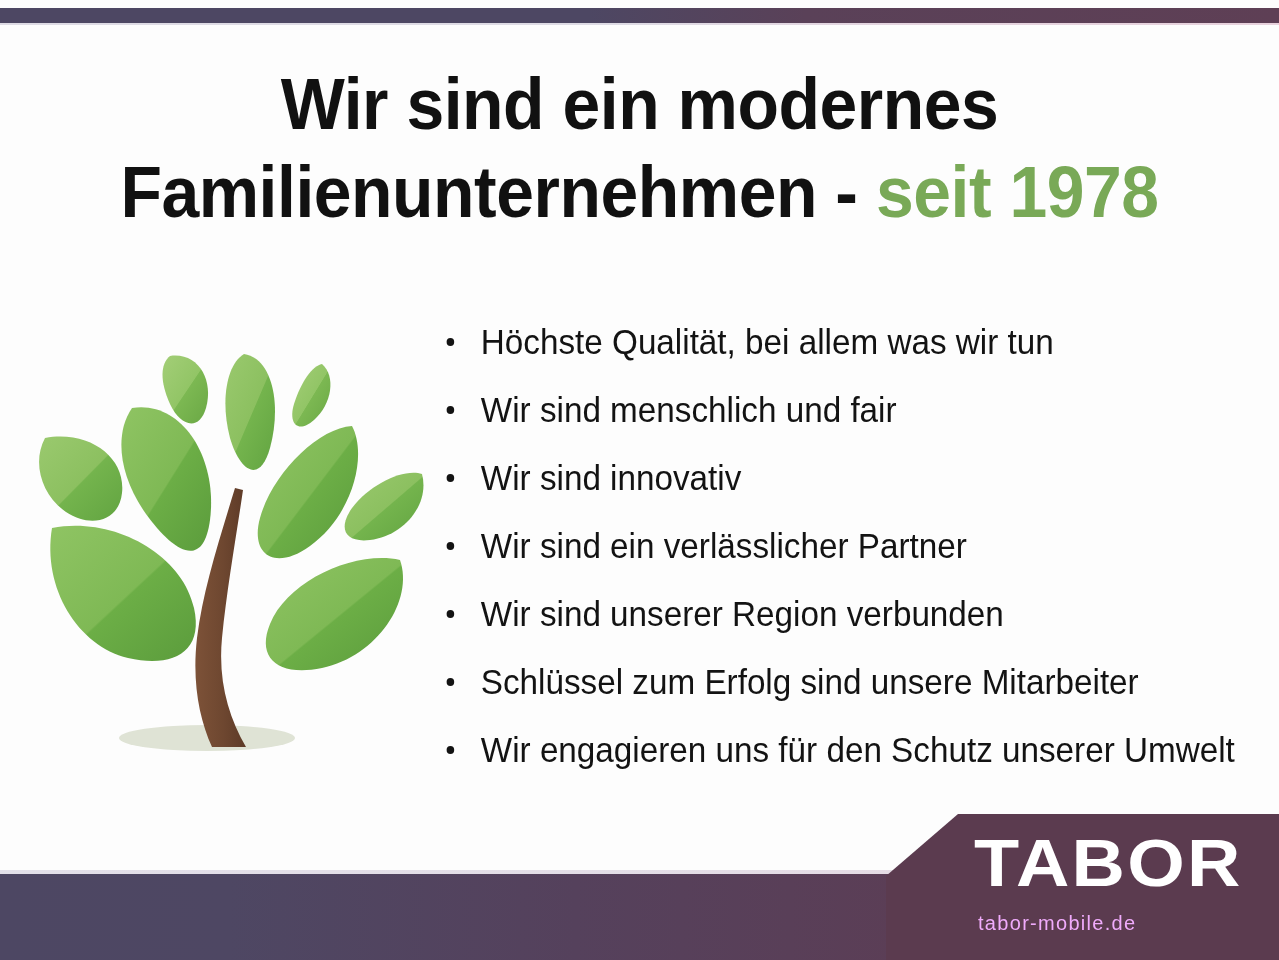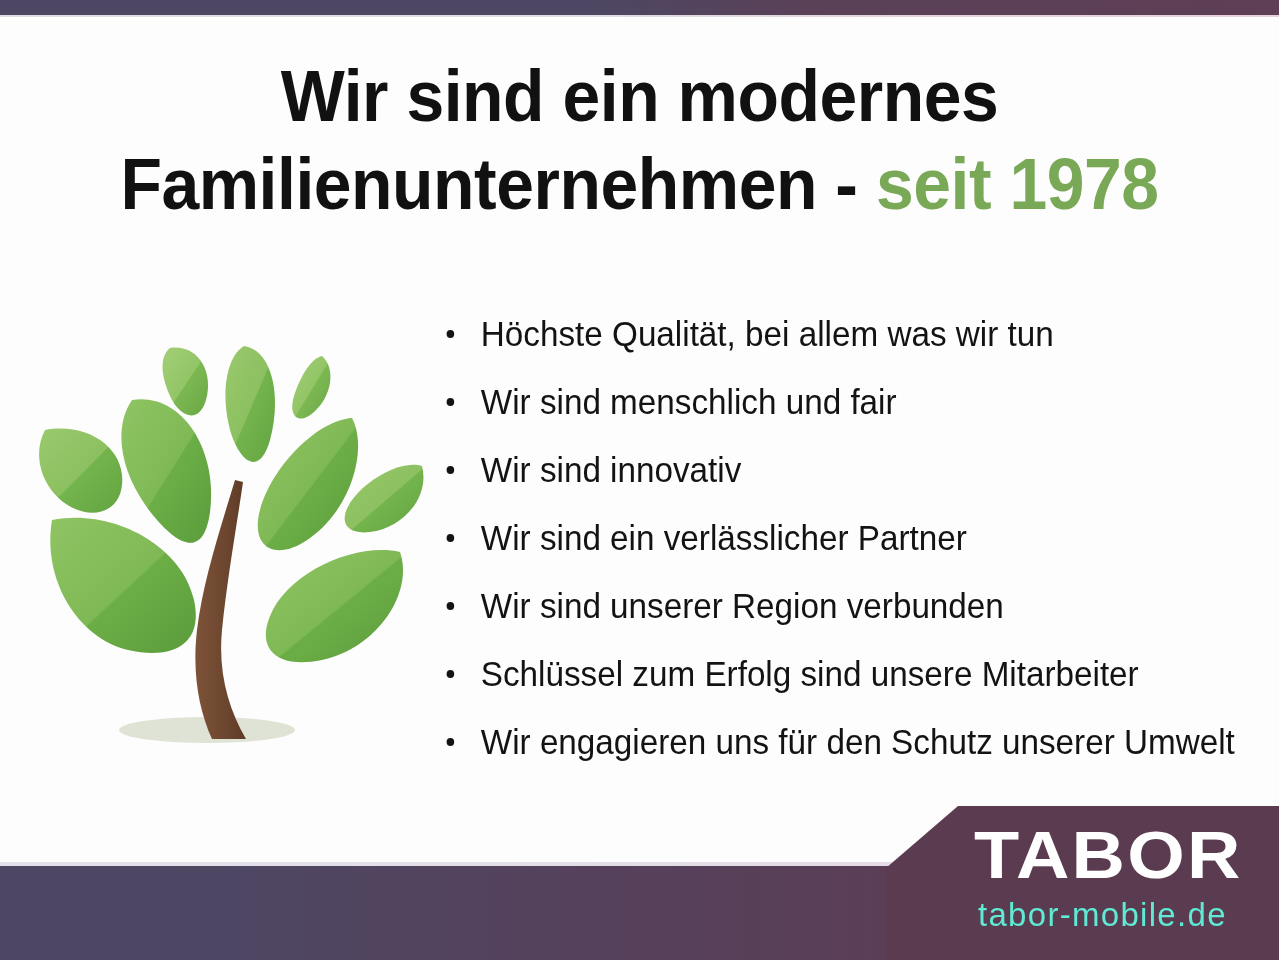--- a/index.html
+++ b/index.html
@@ -12,20 +12,21 @@
     overflow: hidden;
     background: #fdfdfd;
     font-family: "Liberation Sans", sans-serif;
     position: relative;
   }
 
   .slide {
     position: absolute;
     inset: 0;
     background: #fdfdfd;
+    margin-top: 8px;
   }
 
   
   .top-bar {
     position: absolute;
     left: 0;
     top: 0;
     width: 1279px;
     height: 15px;
     background: linear-gradient(90deg, #4d4763 0%, #4d4763 46%, #5a4158 63%, #5e3f55 100%);
@@ -143,24 +144,24 @@
     color: #ffffff;
     transform: scaleX(1.12);
     transform-origin: left top;
   }
   .logo-tagline {
     position: absolute;
     left: 92px;
     top: 92px;
     font-family: "Liberation Sans", sans-serif;
     font-weight: normal;
-    font-size: 33px;
+    font-size: 20px;
     line-height: 34px;
     letter-spacing: 1.3px;
-    color: #5eead4;
+    color: #f0abfc;
   }
 </style>
 </head>
 <body>
 
 <div class="slide">
 
   <div class="top-bar"></div>
   <div class="top-bar-hairline"></div>
 

